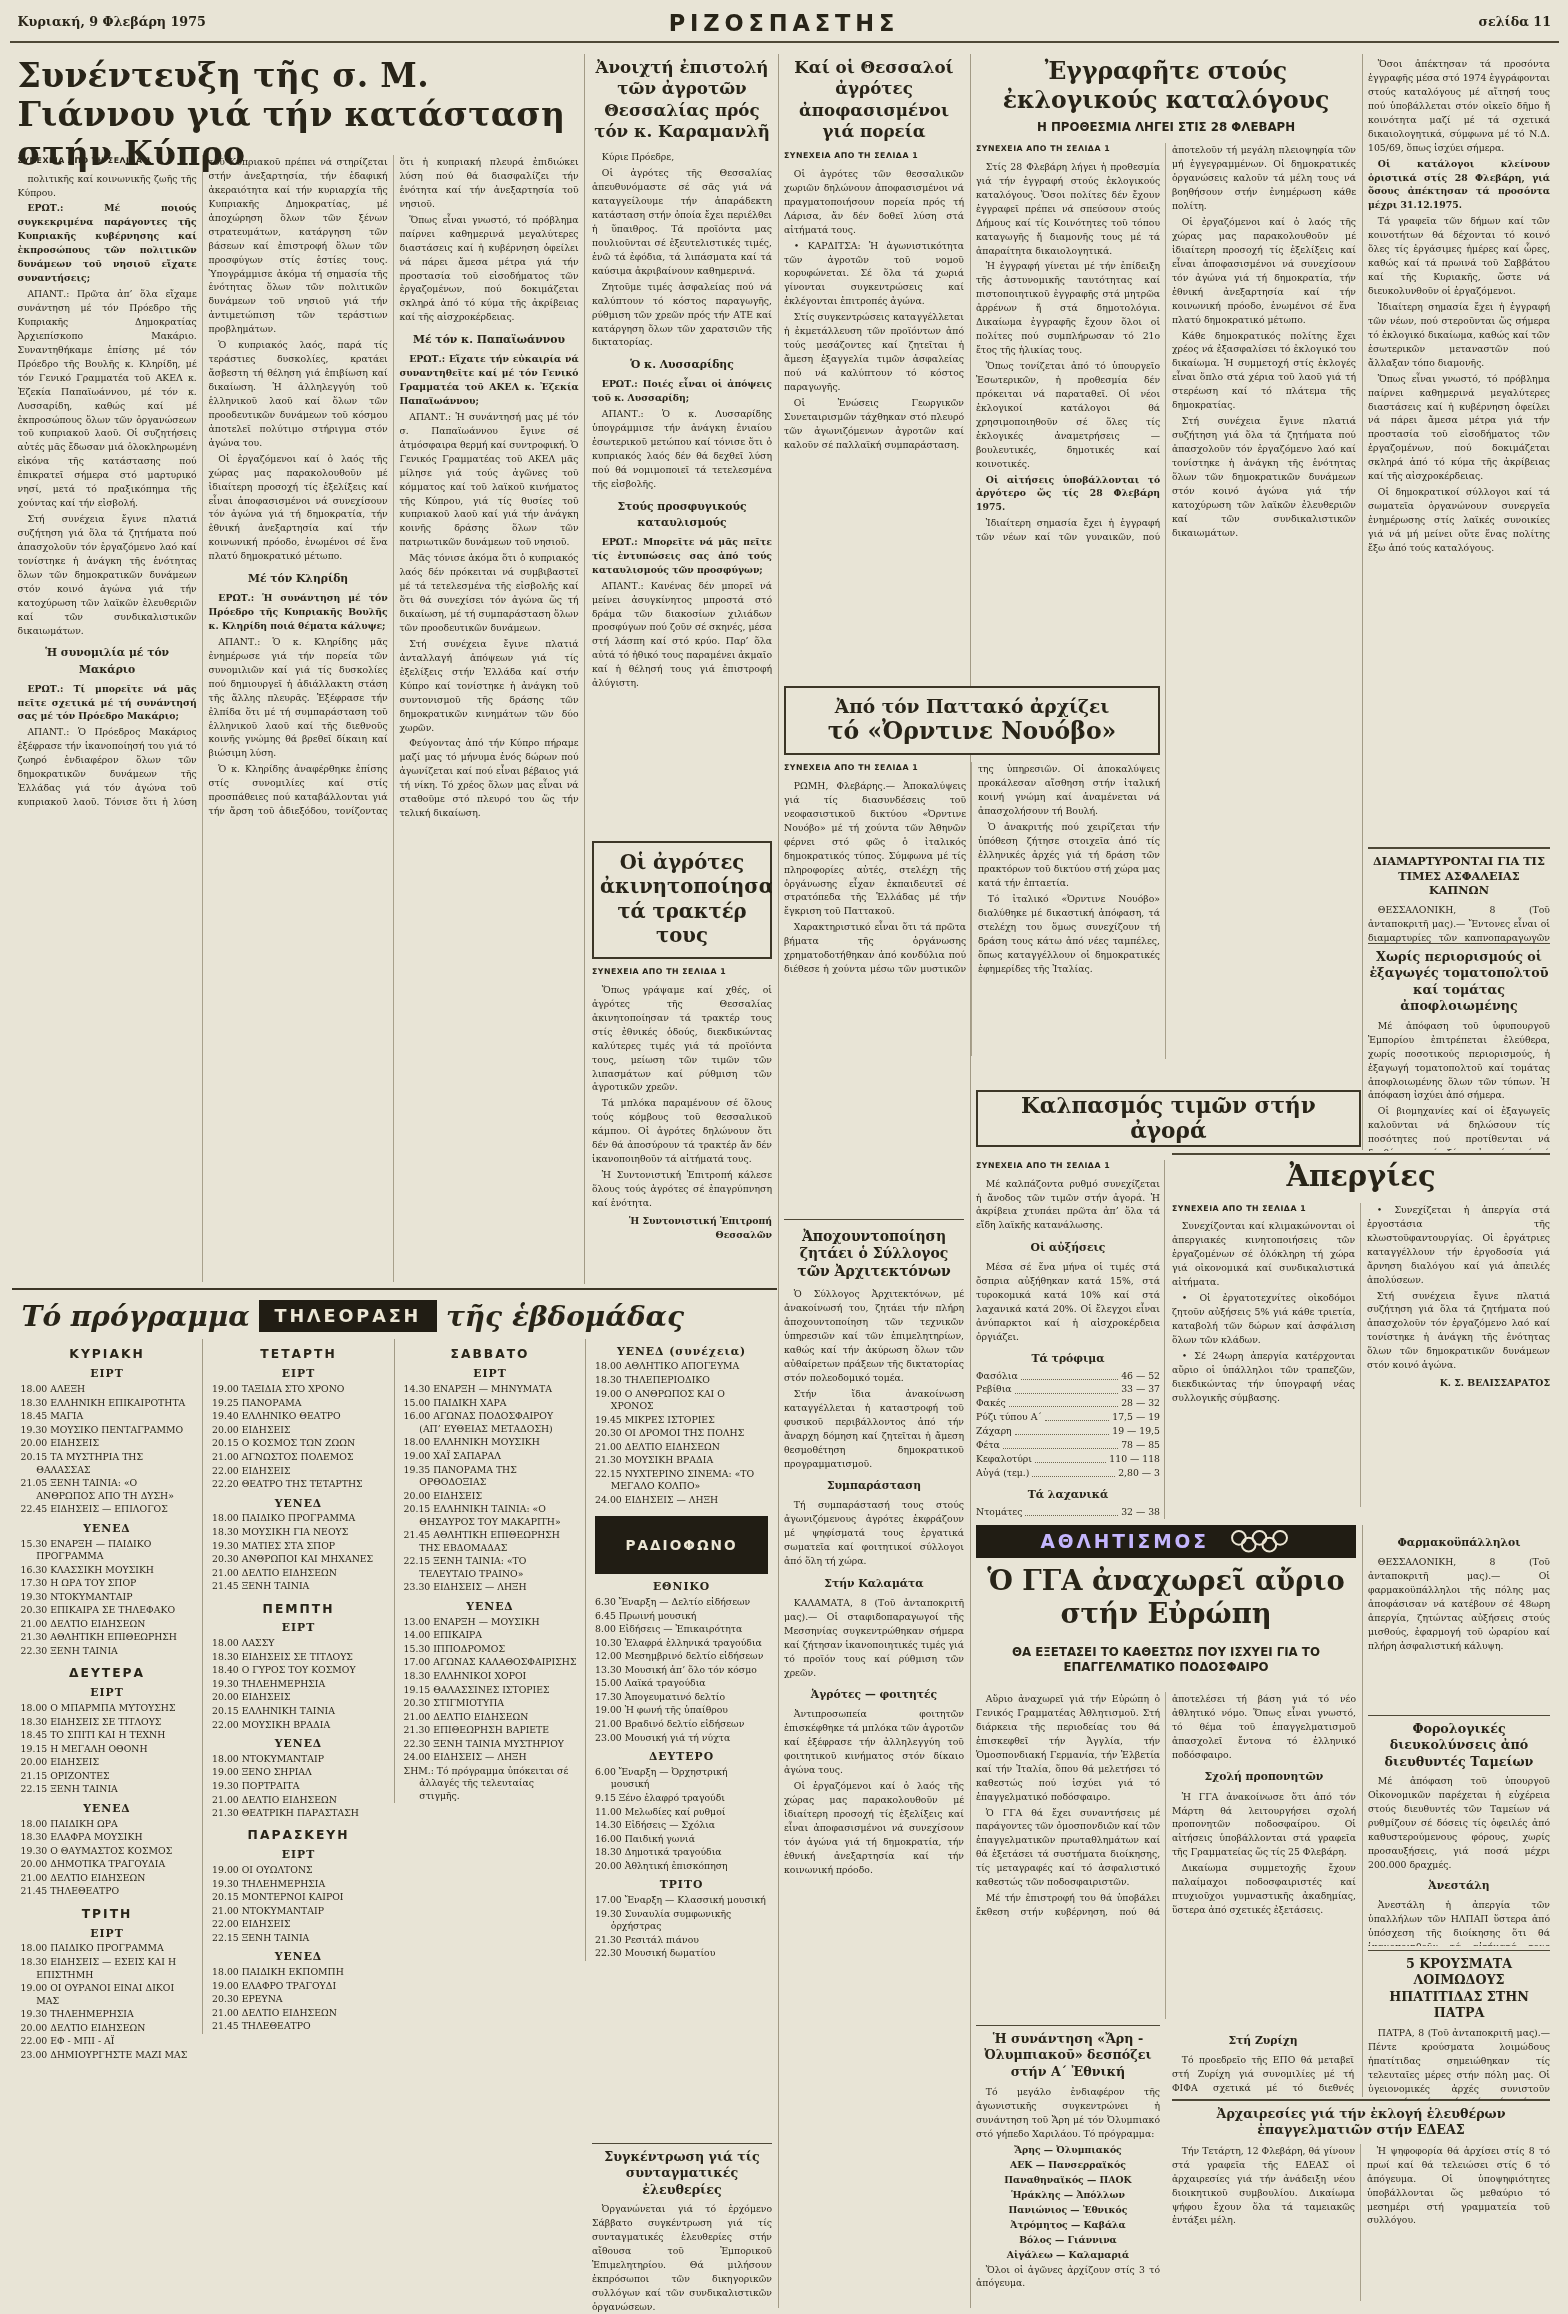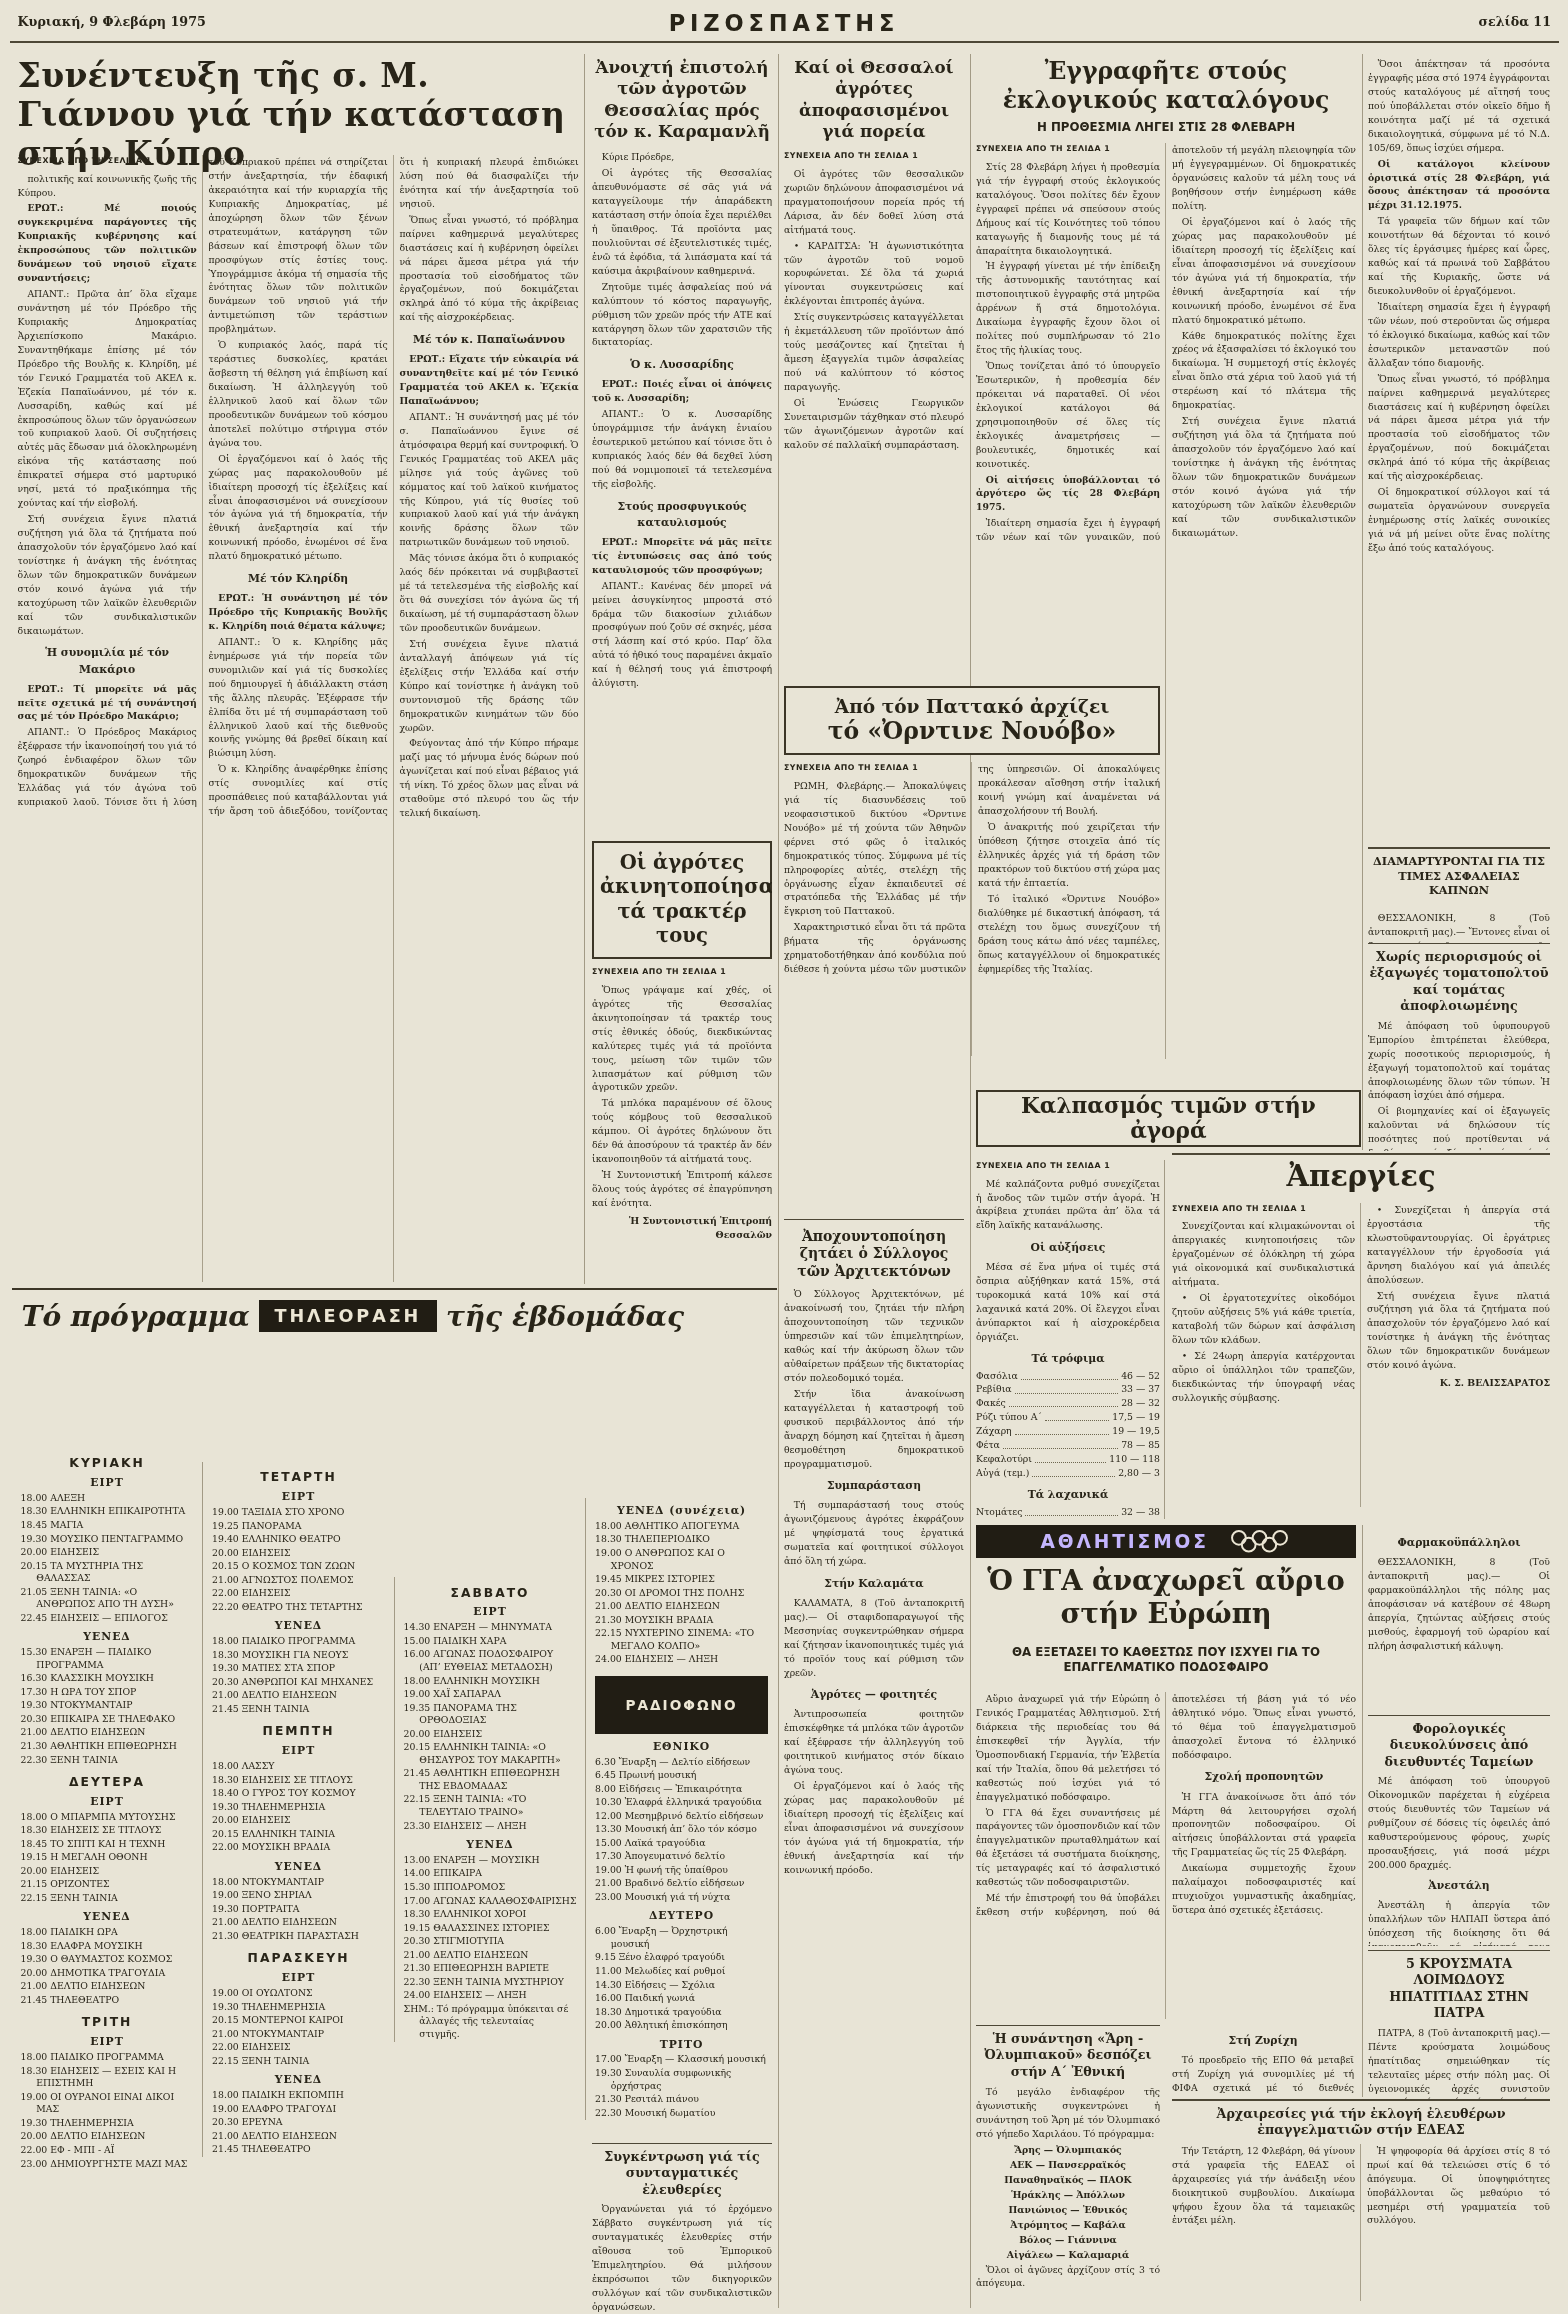--- a/index.html
+++ b/index.html
@@ -38,21 +38,21 @@
   .double{border:2.9px double #3c3627}
   .blackbar{background:#211d14;color:#c4b5fd;font-family:"DejaVu Sans",sans-serif;font-weight:bold;display:flex;align-items:center;justify-content:center;gap:17.6px}
   
   .t-day{font-family:"DejaVu Sans",sans-serif;font-weight:bold;text-align:center;font-size:12.3px;letter-spacing:2px;margin:8.8px 0 2.9px}
   .t-ch{font-weight:bold;text-align:center;font-size:10.8px;letter-spacing:1px;margin:5.9px 0 2.9px}
   .t-e{font-size:9.3px;line-height:1.35;padding-left:15.7px;text-indent:-15.7px;margin:0 0 1px}
   .tvsection{border-top:2.9px double #3c3627;background:#e8e4d6}
   .tvhead{display:flex;align-items:flex-start;gap:9px;padding:9.8px 5.9px 5.9px 9.8px}
   .tvtitle{font-size:28px;font-weight:bold;font-style:italic}
   .tvbox{background:#211d14;color:#ece6d4;font-family:"DejaVu Sans",sans-serif;font-style:normal;font-weight:bold;font-size:17.6px;letter-spacing:2.9px;padding:5.9px 15.7px}
-  .tvcols{display:flex;align-items:center}
+  .tvcols{display:flex;align-items:flex-start}
   .tvcol{width:25%;padding:0 8.8px;border-left:1px solid #a29a85;overflow:hidden}
   .tvcol:first-child{border-left:none}
   .radiobar{background:#211d14;color:#ece6d4;font-family:"DejaVu Sans",sans-serif;font-weight:bold;font-size:13.7px;letter-spacing:2px;text-align:center;padding:21px 0;margin:9.8px 0 5.9px}
   
   .pl-title{font-weight:bold;text-align:center;font-size:10.8px;margin:7.8px 0 3.9px}
   .pl-row{display:flex;font-size:9.3px;line-height:1.5}
   .pl-dots{flex:1;border-bottom:1px dotted #6e6750;margin:0 2.9px 2.9px}
   .pl-v{white-space:nowrap}
 </style>
 </head>
@@ -174,21 +174,21 @@
 
 <p class="t-p">Ὅσοι ἀπέκτησαν τά προσόντα ἐγγραφῆς μέσα στό 1974 ἐγγράφονται στούς καταλόγους μέ αἴτησή τους πού ὑποβάλλεται στόν οἰκεῖο δῆμο ἤ κοινότητα μαζί μέ τά σχετικά δικαιολογητικά, σύμφωνα μέ τό Ν.Δ. 105/69, ὅπως ἰσχύει σήμερα.</p>
     <p class="t-b">Οἱ κατάλογοι κλείνουν ὁριστικά στίς 28 Φλεβάρη, γιά ὅσους ἀπέκτησαν τά προσόντα μέχρι 31.12.1975.</p>
     <p class="t-p">Τά γραφεῖα τῶν δήμων καί τῶν κοινοτήτων θά δέχονται τό κοινό ὅλες τίς ἐργάσιμες ἡμέρες καί ὧρες, καθώς καί τά πρωινά τοῦ Σαββάτου καί τῆς Κυριακῆς, ὥστε νά διευκολυνθοῦν οἱ ἐργαζόμενοι.</p>
     <p class="t-p">Ἰδιαίτερη σημασία ἔχει ἡ ἐγγραφή τῶν νέων, πού στεροῦνται ὥς σήμερα τό ἐκλογικό δικαίωμα, καθώς καί τῶν ἐσωτερικῶν μεταναστῶν πού ἄλλαξαν τόπο διαμονῆς.</p>
     <p class="t-p">Ὅπως εἶναι γνωστό, τό πρόβλημα παίρνει καθημερινά μεγαλύτερες διαστάσεις καί ἡ κυβέρνηση ὀφείλει νά πάρει ἄμεσα μέτρα γιά τήν προστασία τοῦ εἰσοδήματος τῶν ἐργαζομένων, πού δοκιμάζεται σκληρά ἀπό τό κύμα τῆς ἀκρίβειας καί τῆς αἰσχροκέρδειας.</p>
     <p class="t-p">Οἱ δημοκρατικοί σύλλογοι καί τά σωματεῖα ὀργανώνουν συνεργεῖα ἐνημέρωσης στίς λαϊκές συνοικίες γιά νά μή μείνει οὔτε ἕνας πολίτης ἔξω ἀπό τούς καταλόγους.</p>
   </div>
 
 <div class="block" style="left:1368px;top:847px;width:182px;height:90px;border-top:2px solid #4d4736;padding-top:4.9px">
-  <div class="hl-xs" style="margin-bottom:13px">ΔΙΑΜΑΡΤΥΡΟΝΤΑΙ ΓΙΑ ΤΙΣ ΤΙΜΕΣ ΑΣΦΑΛΕΙΑΣ ΚΑΠΝΩΝ</div>
+  <div class="hl-xs" style="margin-bottom:5px">ΔΙΑΜΑΡΤΥΡΟΝΤΑΙ ΓΙΑ ΤΙΣ ΤΙΜΕΣ ΑΣΦΑΛΕΙΑΣ ΚΑΠΝΩΝ</div>
   <div class="segs">
 
   <p class="t-p">ΘΕΣΣΑΛΟΝΙΚΗ, 8 (Τοῦ ἀνταποκριτῆ μας).— Ἔντονες εἶναι οἱ διαμαρτυρίες τῶν καπνοπαραγωγῶν τῆς Μακεδονίας γιά τίς τιμές ἀσφαλείας τῶν καπνῶν ἐσοδείας 1974, πού δέν καλύπτουν οὔτε τό κόστος παραγωγῆς.</p>
     </div>
 </div>
 
 <div class="block" style="left:1368px;top:943px;width:182px;height:202px;border-top:1px solid #4d4736;padding-top:4.9px">
   <div class="hl-sm" style="margin-bottom:3.9px">Χωρίς περιορισμούς οἱ ἐξαγωγές τοματοπολτοῦ καί τομάτας ἀποφλοιωμένης</div>
   <div class="segs">
 

